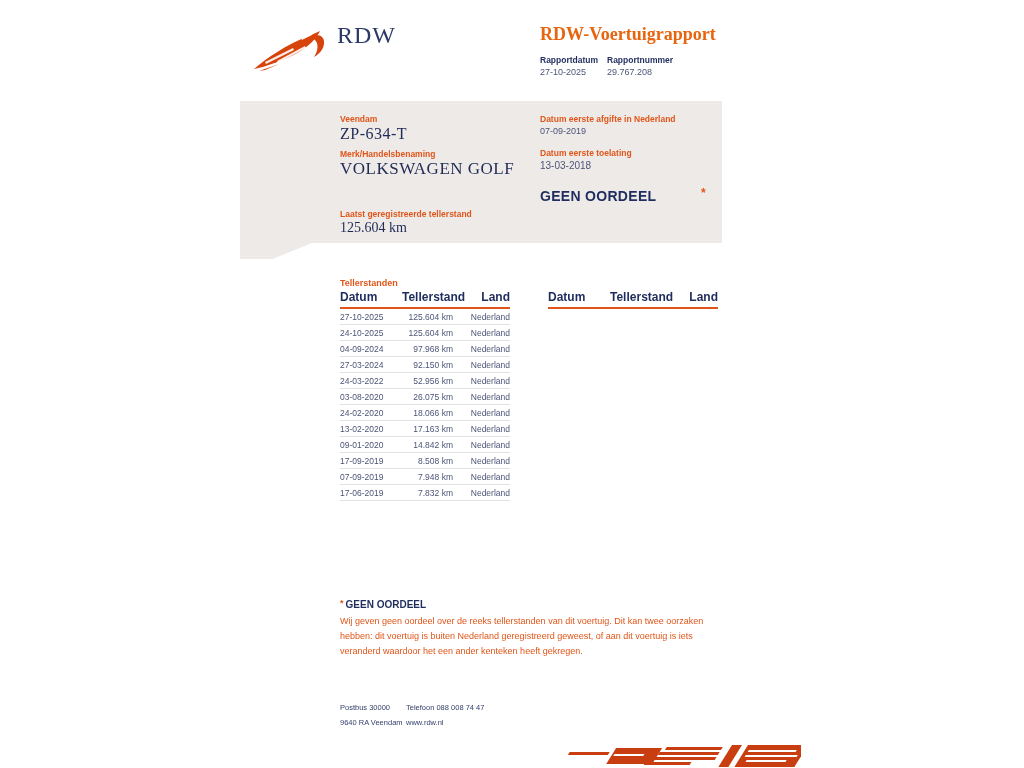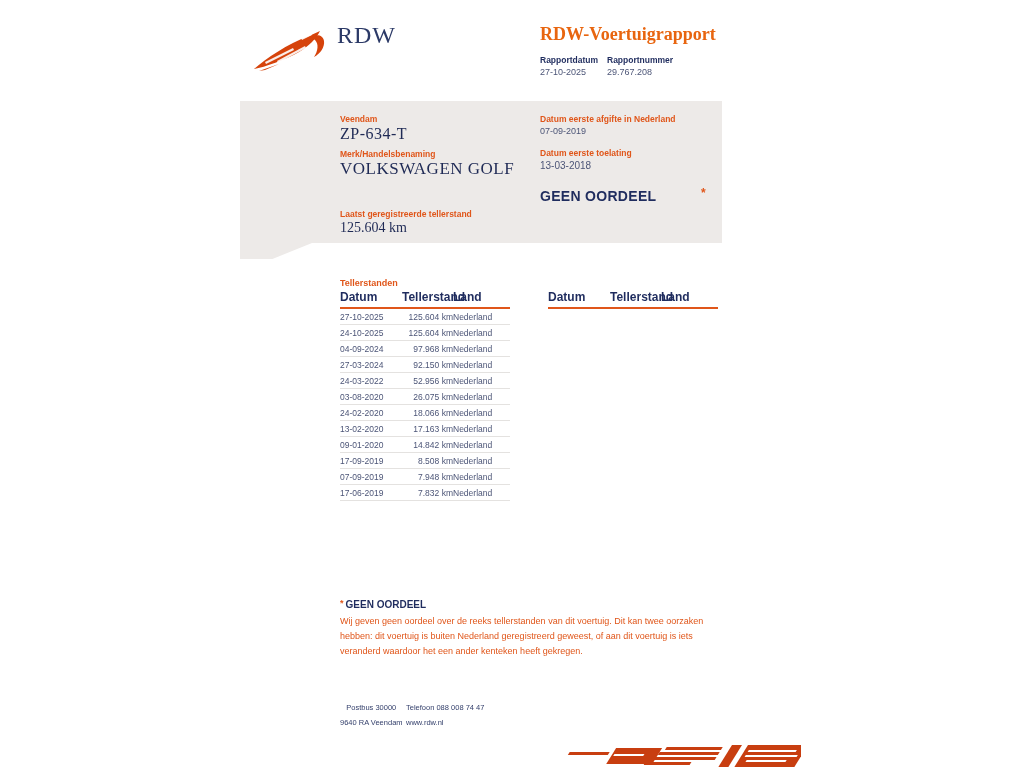--- a/index.html
+++ b/index.html
@@ -86,33 +86,33 @@
     font-size: 12px; font-weight: bold; color: #1f2c5e;
   }
   .mt-row {
     display: flex;
     border-bottom: 1px solid #e4e2e0;
     padding: 3px 0 2px 0;
     font-size: 8.5px; color: #4c5577;
   }
   .c-datum  { width: 62px;  text-align: left; }
   .c-teller { width: 51px;  text-align: right; }
-  .c-land   { flex: 1;      }
+  .c-land   { flex: 1;      text-align: right; }
 
   
   .footnote-head { left: 340px; top: 598px; font-size: 10px; font-weight: bold; color: #1f2c5e; }
   .footnote-head .star { color: #e0561a; font-size: 9px; vertical-align: 2px; margin-right: 2px; }
   .footnote-body {
     left: 340px; top: 614px; width: 394px;
     font-size: 9px; line-height: 15px; color: #e0561a;
   }
 
   
   .footer-col { font-size: 7.5px; line-height: 15px; color: #333f6b; }
-  .footer-addr    { left: 340px; top: 700px; text-align: center; }
+  .footer-addr    { left: 340px; top: 700px; }
   .footer-contact { left: 406px; top: 700px; }
   .footer-right   { left: 540px; top: 700px; width: 192px; text-align: right; }
 
   
   .decoration { left: 545px; top: 744px; width: 256px; height: 26px; }
 </style>
 </head>
 <body>
 
 <div id="page">

